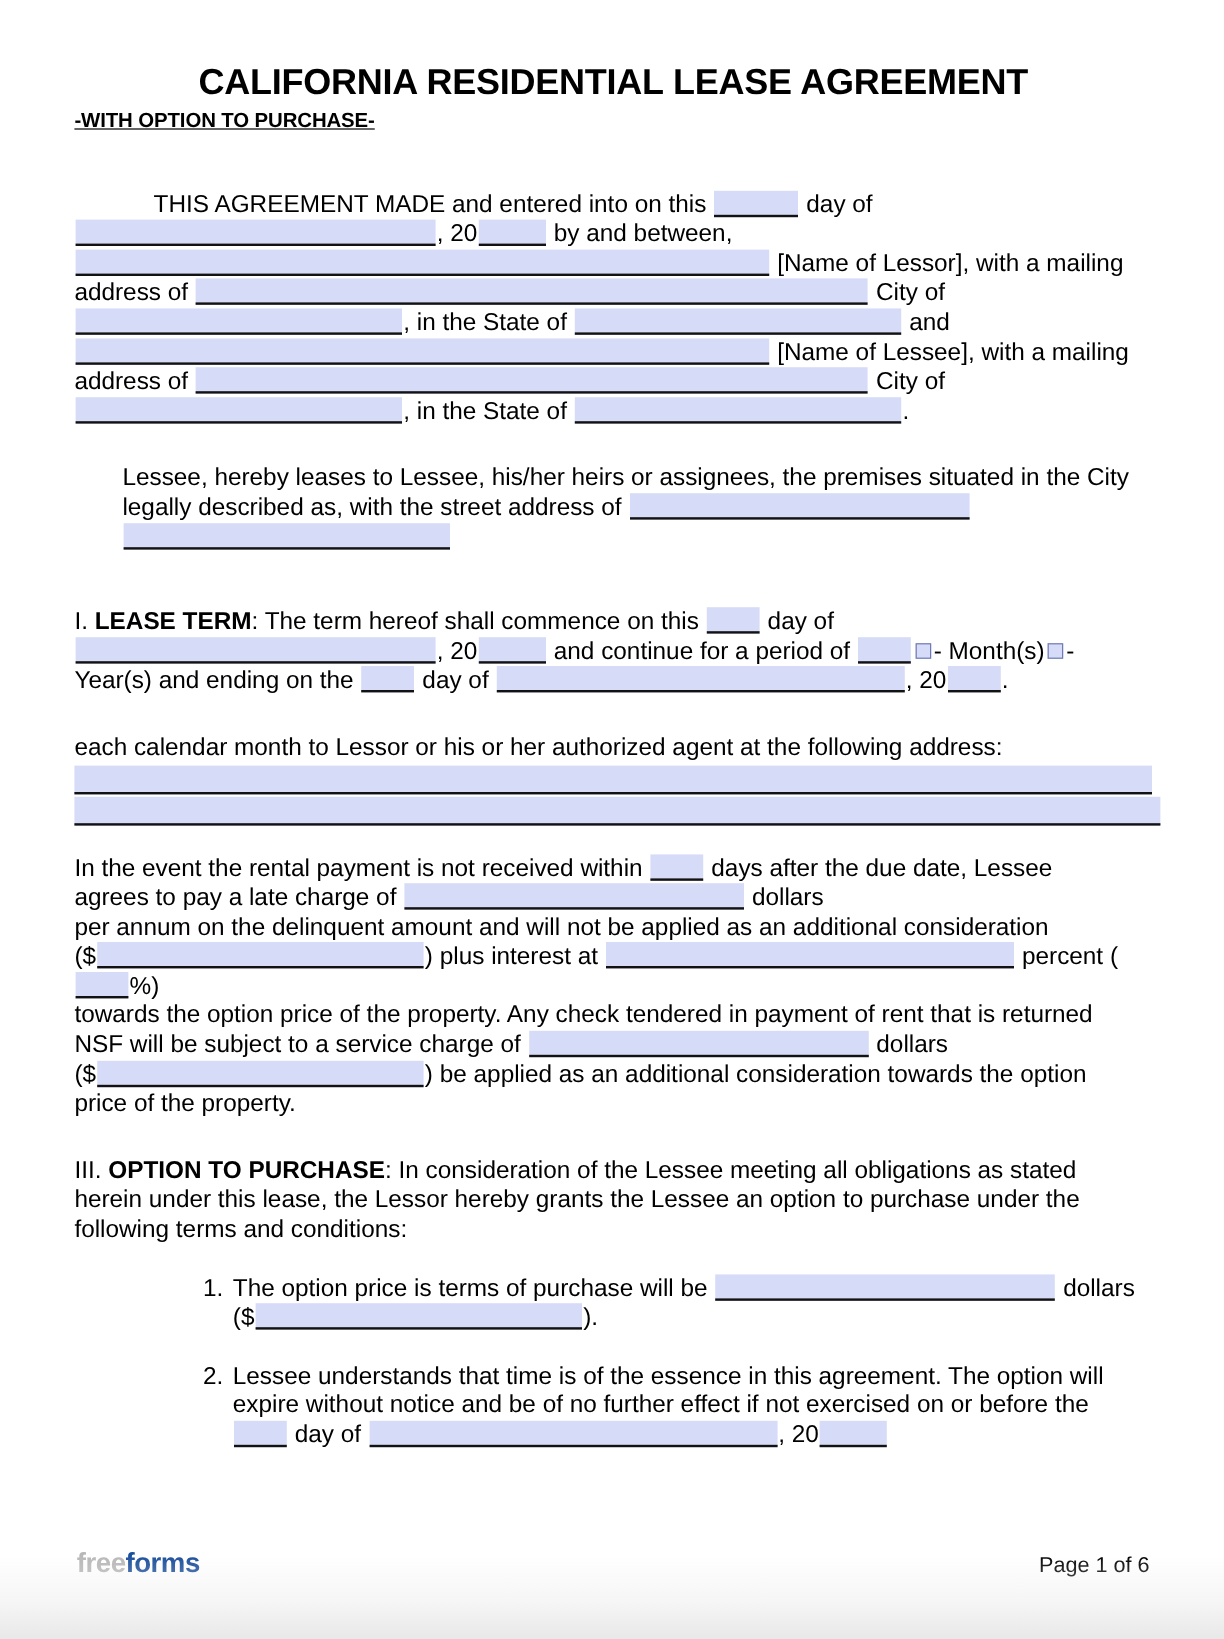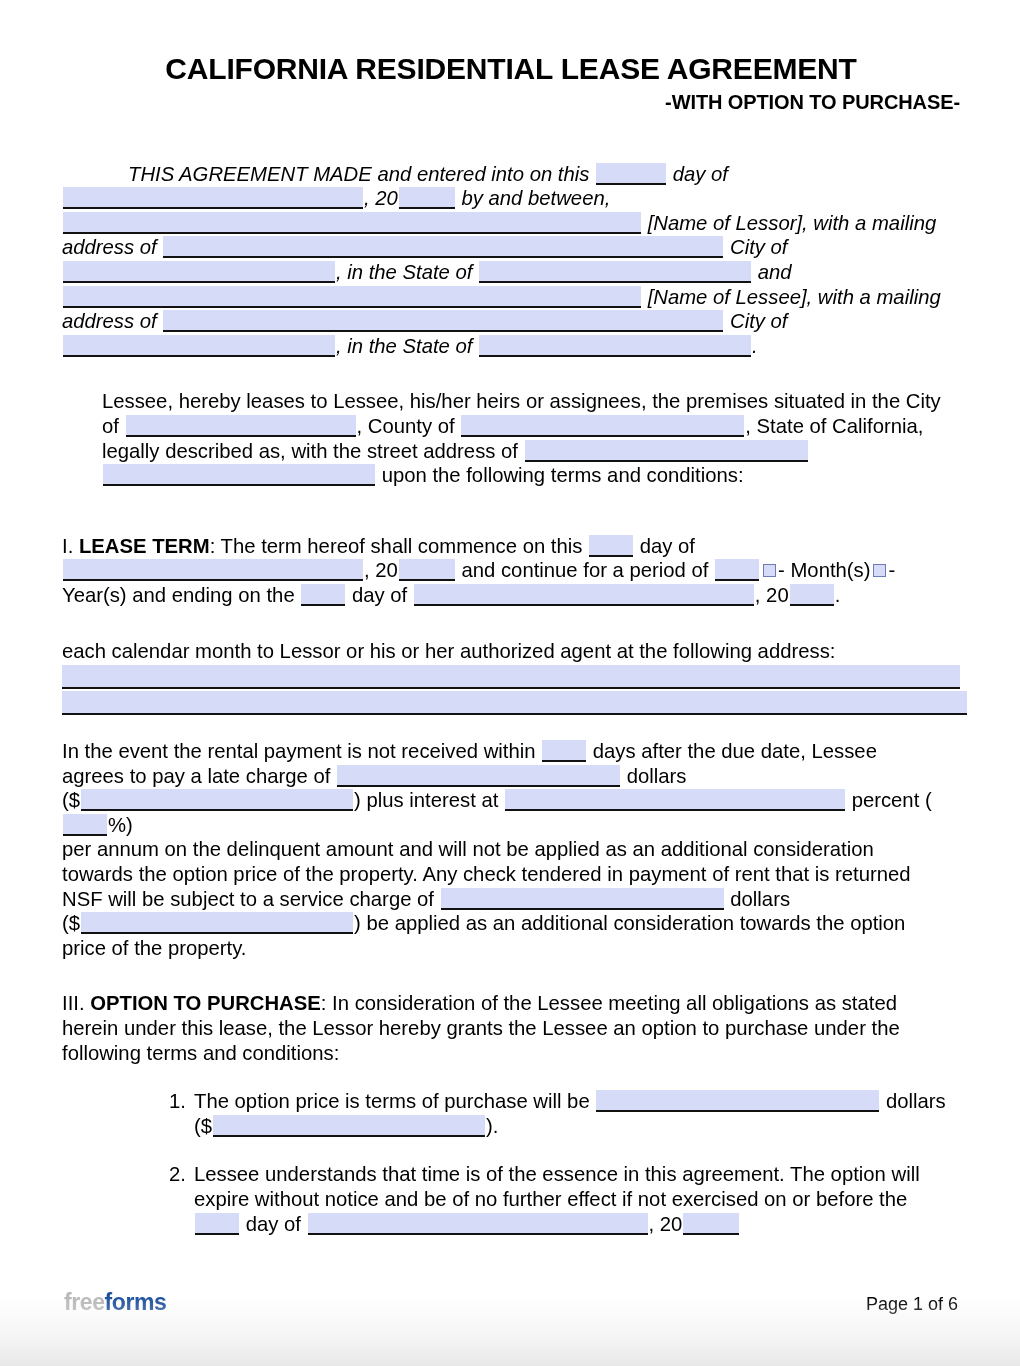--- a/index.html
+++ b/index.html
@@ -46,25 +46,26 @@
   
   .doc-title {
     text-align: center;
     font-size: 30px;
     font-weight: bold;
     letter-spacing: -0.2px;
     margin-top: 52px;
     line-height: 1.12;
   }
   .doc-subtitle {
-    text-align: right;
-    font-size: 20px;
+    text-align: left;
+    font-size: 17px;
     font-weight: bold;
     margin-top: 5px;
     letter-spacing: -0.1px;
+    text-decoration: underline;
   }
 
   
   .para {
     font-size: 20.3px;
     line-height: 24.6px;
     margin: 0;
     word-spacing: 0px;
   }
   .block {
@@ -171,46 +172,45 @@
 </head>
 <body>
 
 <div class="page">
 
   <div class="content">
 
     <div class="doc-title">CALIFORNIA RESIDENTIAL LEASE AGREEMENT</div>
     <div class="doc-subtitle">-WITH OPTION TO PURCHASE-</div>
 
-    <div class="block" style="margin-top:48px;font-style:italic;">
+    <div class="block" style="margin-top:48px;">
       <p class="para indent-first"><span>THIS AGREEMENT MADE and entered into on this</span> <span class="blank b-md"></span> <span>day of</span></p>
 
       <p class="para"><span class="blank b-wide"></span><span>, 20</span><span class="blank b-sm"></span> <span>by and between,</span></p>
 
       <p class="para"><span class="blank b-w578"></span> <span>[Name of Lessor], with a mailing</span></p>
 
       <p class="para"><span>address of</span> <span class="blank b-w555"></span> <span>City of</span></p>
 
       <p class="para"><span class="blank b-xl"></span><span>, in the State of</span> <span class="blank b-xl"></span> <span>and</span></p>
 
       <p class="para"><span class="blank b-w578"></span> <span>[Name of Lessee], with a mailing</span></p>
 
       <p class="para"><span>address of</span> <span class="blank b-w555"></span> <span>City of</span></p>
 
       <p class="para"><span class="blank b-xl"></span><span>, in the State of</span> <span class="blank b-xl"></span><span>.</span></p>
     </div>
 
     <div class="block" style="margin-top:31px;margin-left:40px;">
       <p class="para">Lessee, hereby leases to Lessee, his/her heirs or assignees, the premises situated in the City</p>
 
-      <p class="para"><span>of</span> <span class="blank b-lg"></span><span>, County of</span> <span class="blank b-xxl"></span><span>, State of California,</span></p>
 
       <p class="para"><span>legally described as, with the street address of</span> <span class="blank b-xxl"></span></p>
 
-      <p class="para"><span class="blank b-xl"></span> <span>upon the following terms and conditions:</span></p>
+      <p class="para"><span class="blank b-xl"></span> </p>
     </div>
 
     <div class="block" style="margin-top:46px;">
       <p class="para"><span>I.</span> <span class="bold">LEASE TERM</span><span>: The term hereof shall commence on this</span> <span class="blank b-xs"></span> <span>day of</span></p>
 
       <p class="para"><span class="blank b-wide"></span><span>, 20</span><span class="blank b-sm"></span> <span>and continue for a period of</span> <span class="blank b-xs"></span><span class="cbox"></span><span>- Month(s)</span><span class="cbox"></span><span>-</span></p>
 
       <p class="para"><span>Year(s) and ending on the</span> <span class="blank b-xs"></span> <span>day of</span> <span class="blank b-w340"></span><span>, 20</span><span class="blank b-xs"></span><span>.</span></p>
     </div>
 
@@ -222,23 +222,23 @@
         <span class="blank-row"></span>
         <span class="blank-row row2"></span>
       </div>
     </div>
 
     <div class="block" style="margin-top:24px;">
       <p class="para"><span>In the event the rental payment is not received within</span> <span class="blank b-xs"></span> <span>days after the due date, Lessee</span></p>
 
       <p class="para"><span>agrees to pay a late charge of</span> <span class="blank b-xxl"></span> <span>dollars</span></p>
 
+      <p class="para">per annum on the delinquent amount and will not be applied as an additional consideration</p>
+
       <p class="para"><span>($</span><span class="blank b-xl"></span><span>) plus interest at</span> <span class="blank b-w340"></span> <span>percent (</span><span class="blank b-xs"></span><span>%)</span></p>
-
-      <p class="para">per annum on the delinquent amount and will not be applied as an additional consideration</p>
       <p class="para">towards the option price of the property. Any check tendered in payment of rent that is returned</p>
 
       <p class="para"><span>NSF will be subject to a service charge of</span> <span class="blank b-xxl"></span> <span>dollars</span></p>
 
       <p class="para"><span>($</span><span class="blank b-xl"></span><span>) be applied as an additional consideration towards the option</span></p>
 
       <p class="para">price of the property.</p>
     </div>
 
     <div class="block" style="margin-top:31px;">

